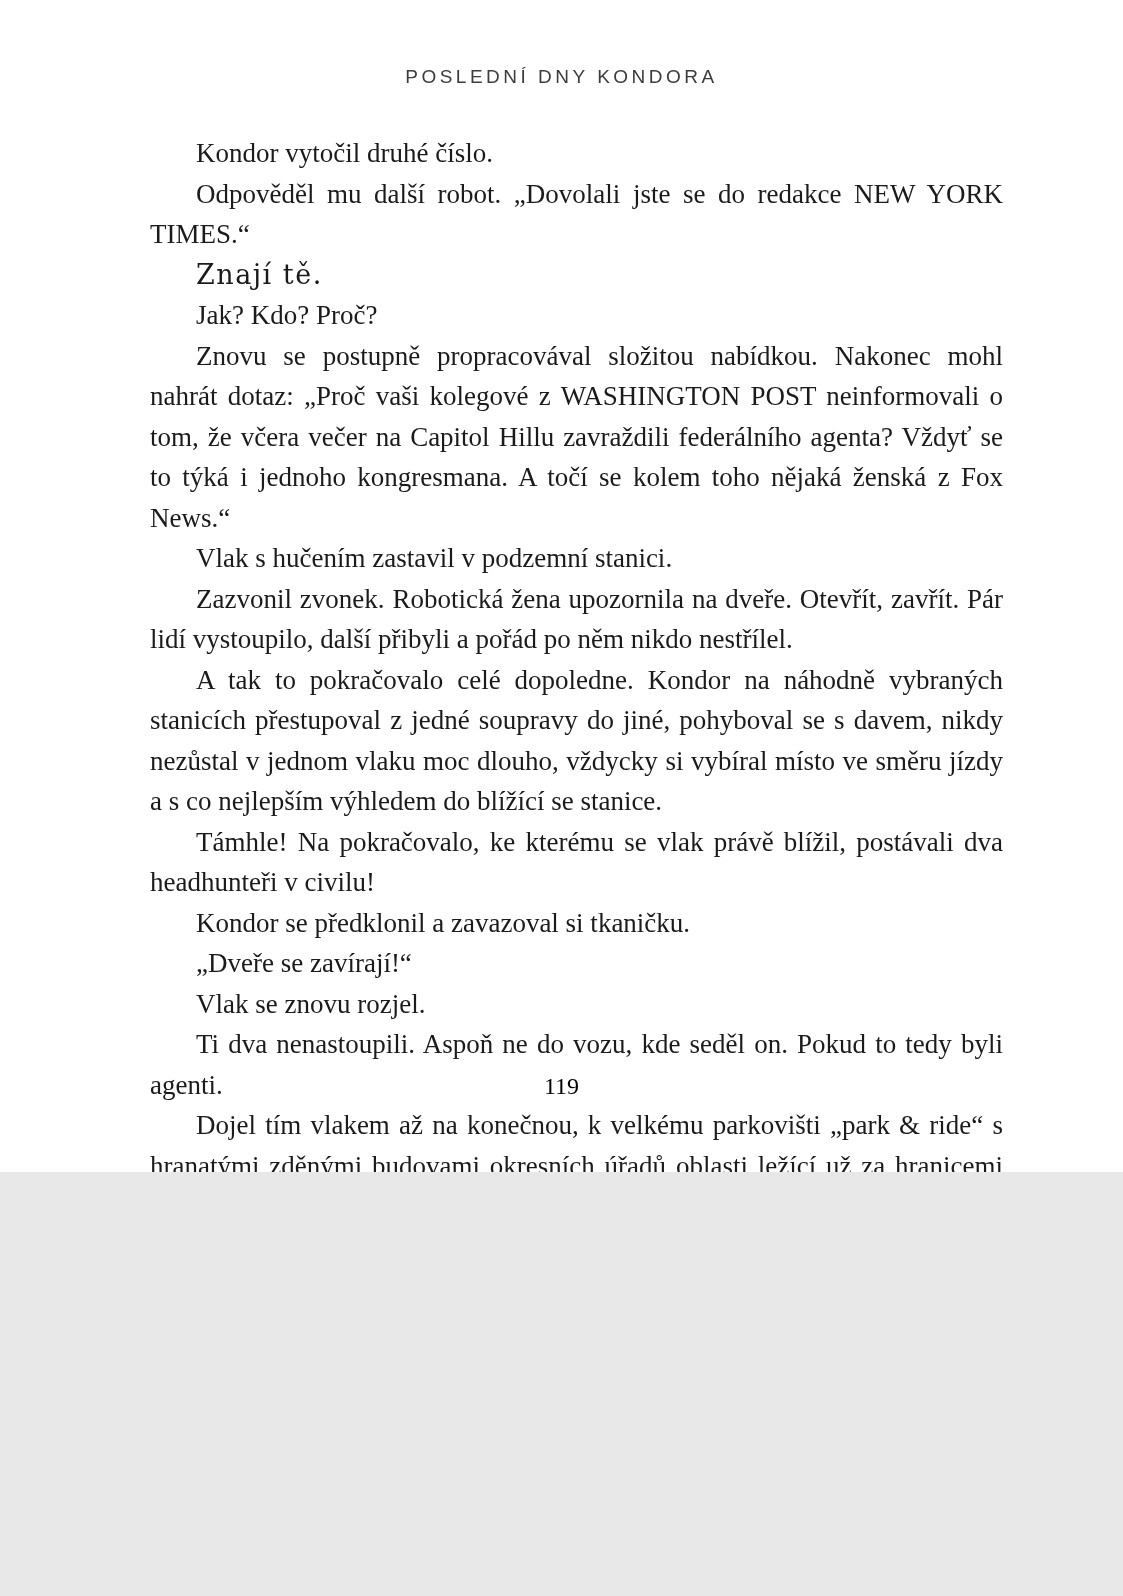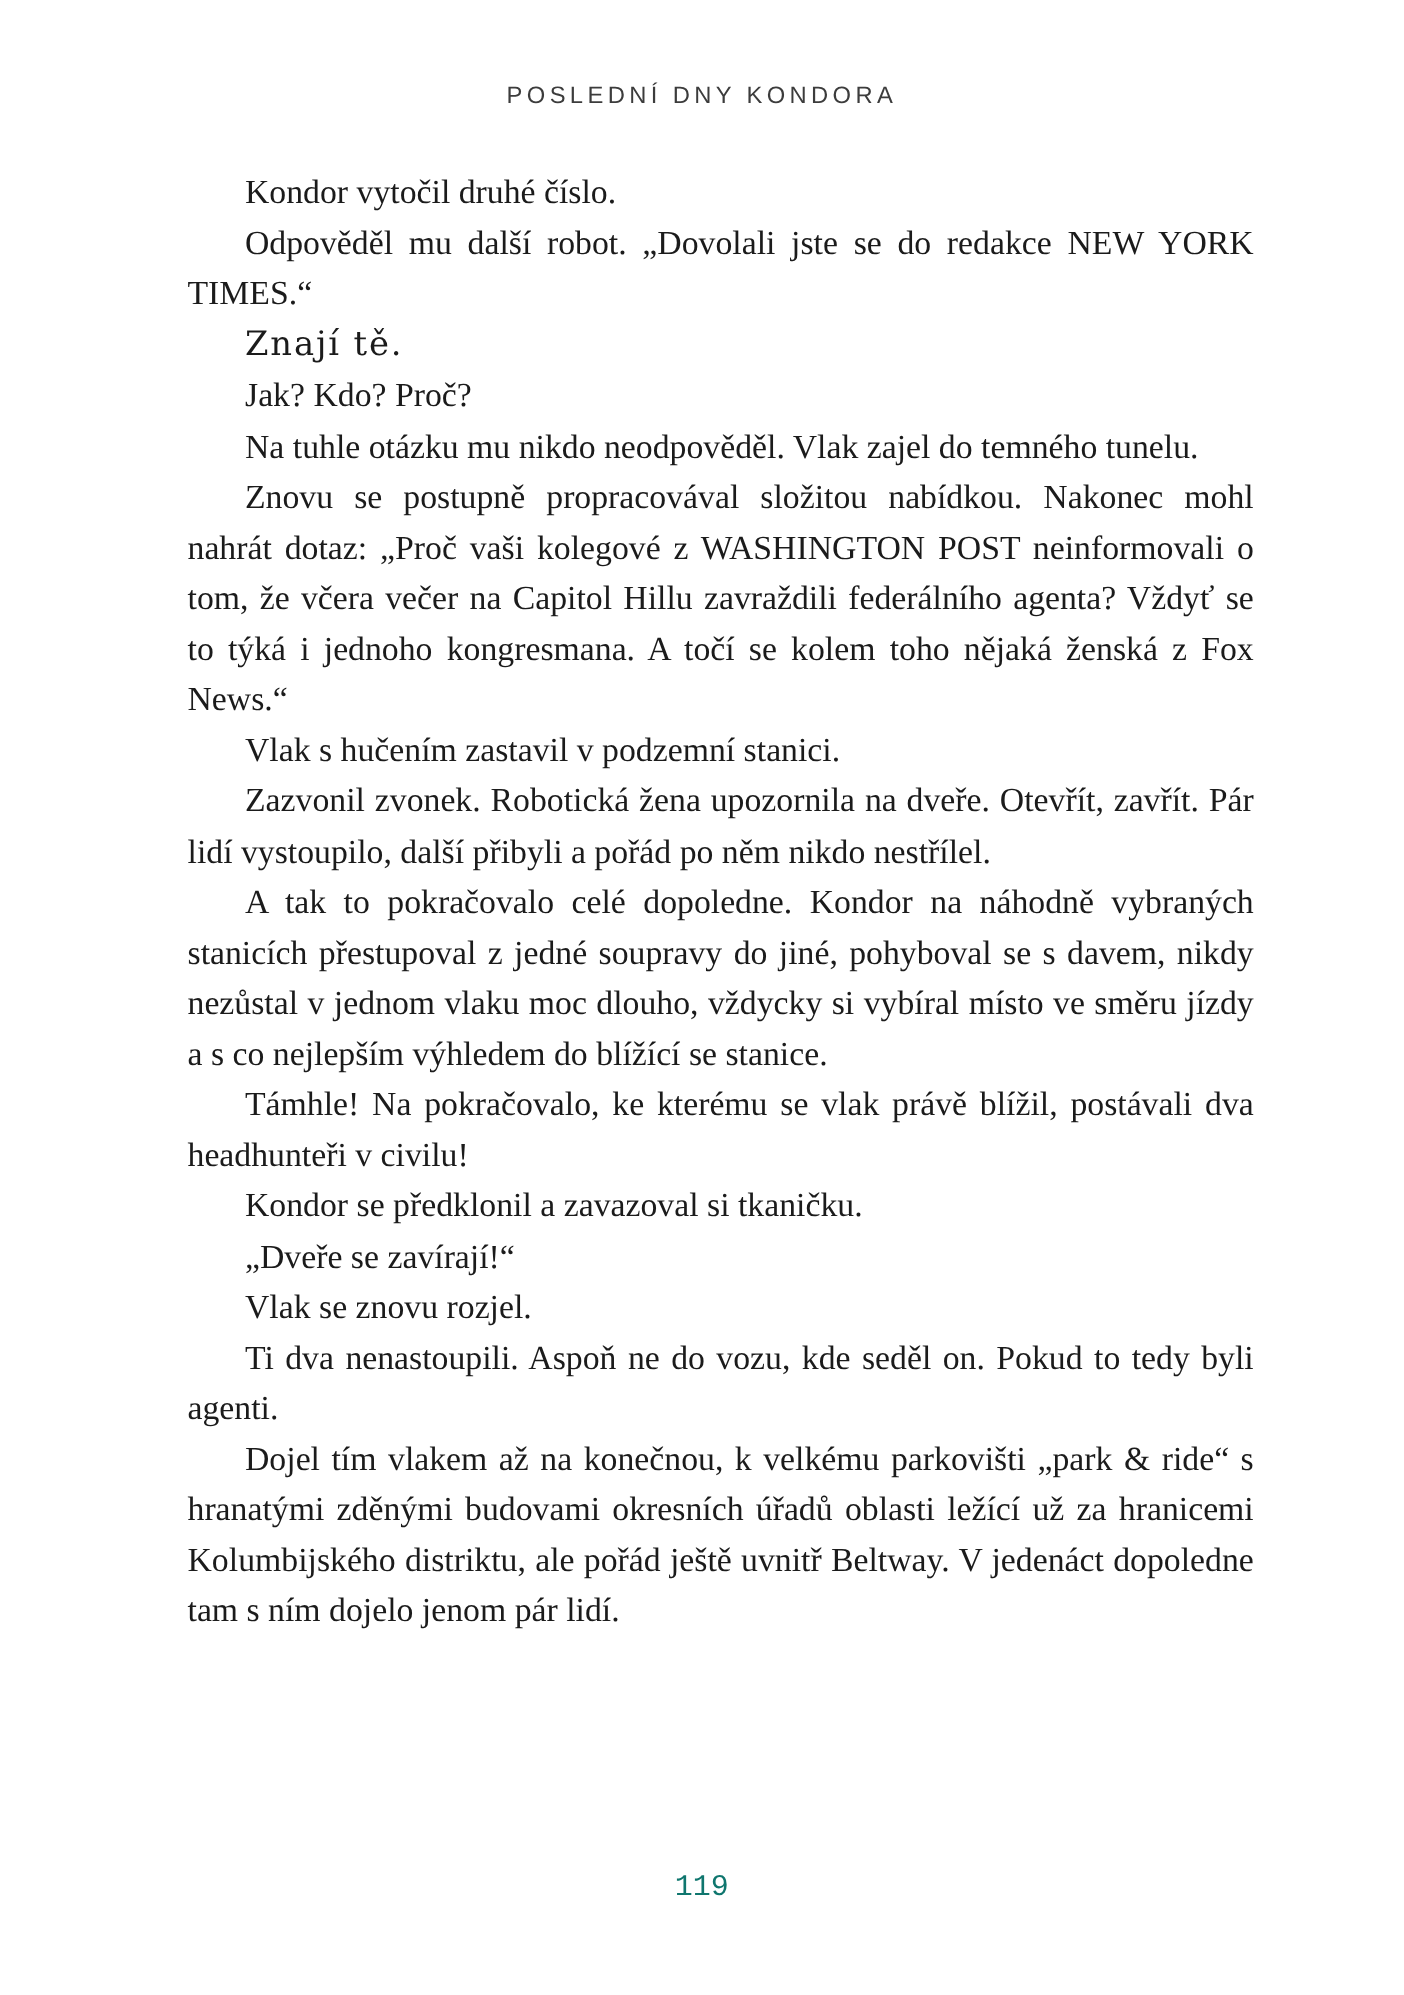--- a/index.html
+++ b/index.html
@@ -3,21 +3,21 @@
 <meta charset="utf-8">
 <style>
   * { margin: 0; padding: 0; box-sizing: border-box; }
   html, body {
     background: #e8e8e8;
     font-family: "Liberation Serif", serif;
   }
   .page {
     position: relative;
     width: 1123px;
-    height: 1596px;
+    height: 1172px;
     margin: 0 auto;
     background: #ffffff;
     overflow: hidden;
     padding-left: 47px;
   }
   .running-head {
     position: absolute;
     top: 66px;
     left: 0;
     right: 0;
@@ -50,37 +50,36 @@
   .seg-script {
     font-family: "DejaVu Serif", serif;
     letter-spacing: 1.5px;
   }
   .page-number {
     position: absolute;
     bottom: 72px;
     left: 0;
     right: 0;
     text-align: center;
-    font-family: Liberation Mono, monospace;
+    font-family: Liberation Serif, serif;
     font-size: 24px;
-    color: #0f766e;
+    color: #000000;
   }
 </style>
 </head>
 <body>
 
 <div class="page">
   <div class="running-head">POSLEDNÍ DNY KONDORA</div>
 
   <div class="body-text">
       <p class="para"><span class="seg-normal">Kondor vytočil druhé číslo.</span></p>
       <p class="para"><span class="seg-normal">Odpověděl mu další robot. „Dovolali jste se do redakce NEW YORK TIMES.“</span></p>
       <p class="para"><span class="seg-script">Znají tě.</span></p>
       <p class="para"><span class="seg-italic">Jak? Kdo? Proč?</span></p>
-      <p class="para"><span class="seg-normal">Na tuhle otázku mu nikdo neodpověděl. Vlak zajel do temného tunelu.</span></p>
       <p class="para"><span class="seg-normal">Znovu se postupně propracovával složitou nabídkou. Nakonec mohl nahrát dotaz: </span><span class="seg-italic">„Proč vaši kolegové z WASHINGTON POST neinformovali o tom, že včera večer na Capitol Hillu zavraždili federálního agenta? Vždyť se to týká i jednoho kongresmana. A točí se kolem toho nějaká ženská z Fox News.“</span></p>
       <p class="para"><span class="seg-normal">Vlak s hučením zastavil v podzemní stanici.</span></p>
       <p class="para"><span class="seg-normal">Zazvonil zvonek. Robotická žena upozornila na dveře. Otevřít, zavřít. Pár lidí vystoupilo, další přibyli a pořád po něm nikdo nestřílel.</span></p>
       <p class="para"><span class="seg-normal">A tak to pokračovalo celé dopoledne. Kondor na náhodně vybraných stanicích přestupoval z jedné soupravy do jiné, pohyboval se s davem, nikdy nezůstal v jednom vlaku moc dlouho, vždycky si vybíral místo ve směru jízdy a s co nejlepším výhledem do blížící se stanice.</span></p>
       <p class="para"><span class="seg-italic">Támhle! Na pokračovalo, ke kterému se vlak právě blížil, postávali dva headhunteři v civilu!</span></p>
       <p class="para"><span class="seg-normal">Kondor se předklonil a zavazoval si tkaničku.</span></p>
       <p class="para"><span class="seg-normal">„Dveře se zavírají!“</span></p>
       <p class="para"><span class="seg-normal">Vlak se znovu rozjel.</span></p>
       <p class="para"><span class="seg-normal">Ti dva nenastoupili. Aspoň ne do vozu, kde seděl on. </span><span class="seg-italic">Pokud to tedy byli agenti.</span></p>
       <p class="para"><span class="seg-normal">Dojel tím vlakem až na konečnou, k velkému parkovišti „park &amp; ride“ s hranatými zděnými budovami okresních úřadů oblasti ležící už za hranicemi Kolumbijského distriktu, ale pořád ještě uvnitř Beltway. V jedenáct dopoledne tam s ním dojelo jenom pár lidí.</span></p>

